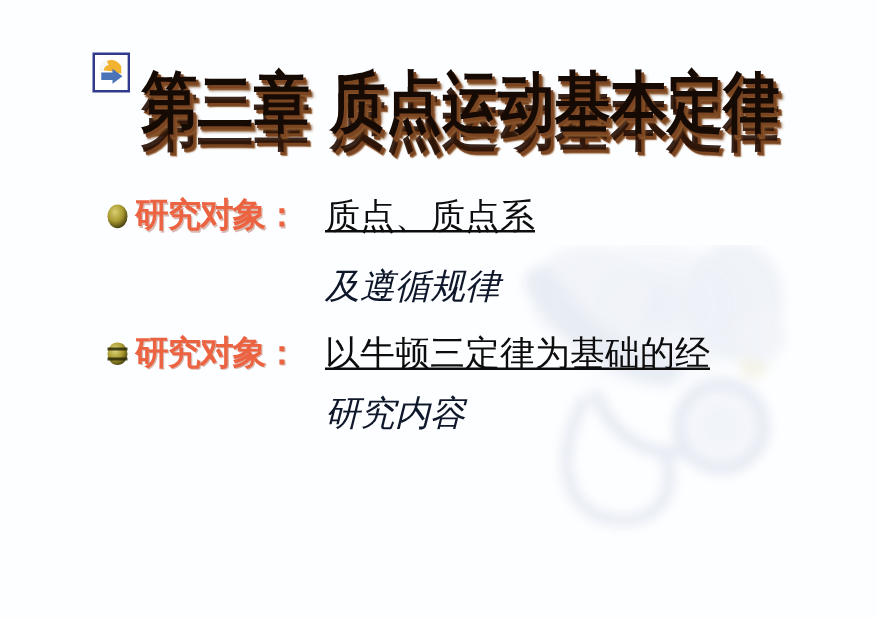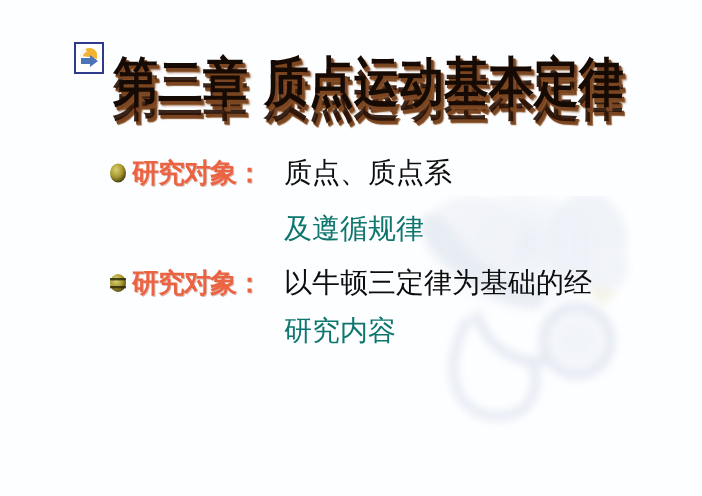--- a/index.html
+++ b/index.html
@@ -85,21 +85,20 @@
   
   .bullets {
     position: absolute;
     left: 0;
     top: 150px;
     width: 702px;
   }
   .bullet-row {
     position: relative;
     display: block;
-    padding-left: 24px;
   }
 
   .bullet-line {
     display: flex;
     align-items: flex-start;
     height: 48px;
   }
 
   .bullet-mark {
     width: 20px;
@@ -126,30 +125,32 @@
 
   .body-text {
     flex: 1 1 auto;
     font-family: "DejaVu Sans", "Liberation Sans", sans-serif;
     font-weight: normal;
     font-size: 28px;
     line-height: 46px;
     color: #0d0d0d;
     white-space: nowrap;
     letter-spacing: 0px;
+    text-decoration: underline;
   }
 
   .cont-line {
     margin-left: 260px;
     font-family: "DejaVu Sans", "Liberation Sans", sans-serif;
     font-size: 28px;
     line-height: 46px;
-    color: #0f766e;
+    color: #0f172a;
     white-space: nowrap;
     height: 46px;
+    font-style: italic;
   }
 
   .spacer-sm { height: 8px; }
 </style>
 </head>
 <body>
 
 <div id="slide">
 
   <div class="watermark">

